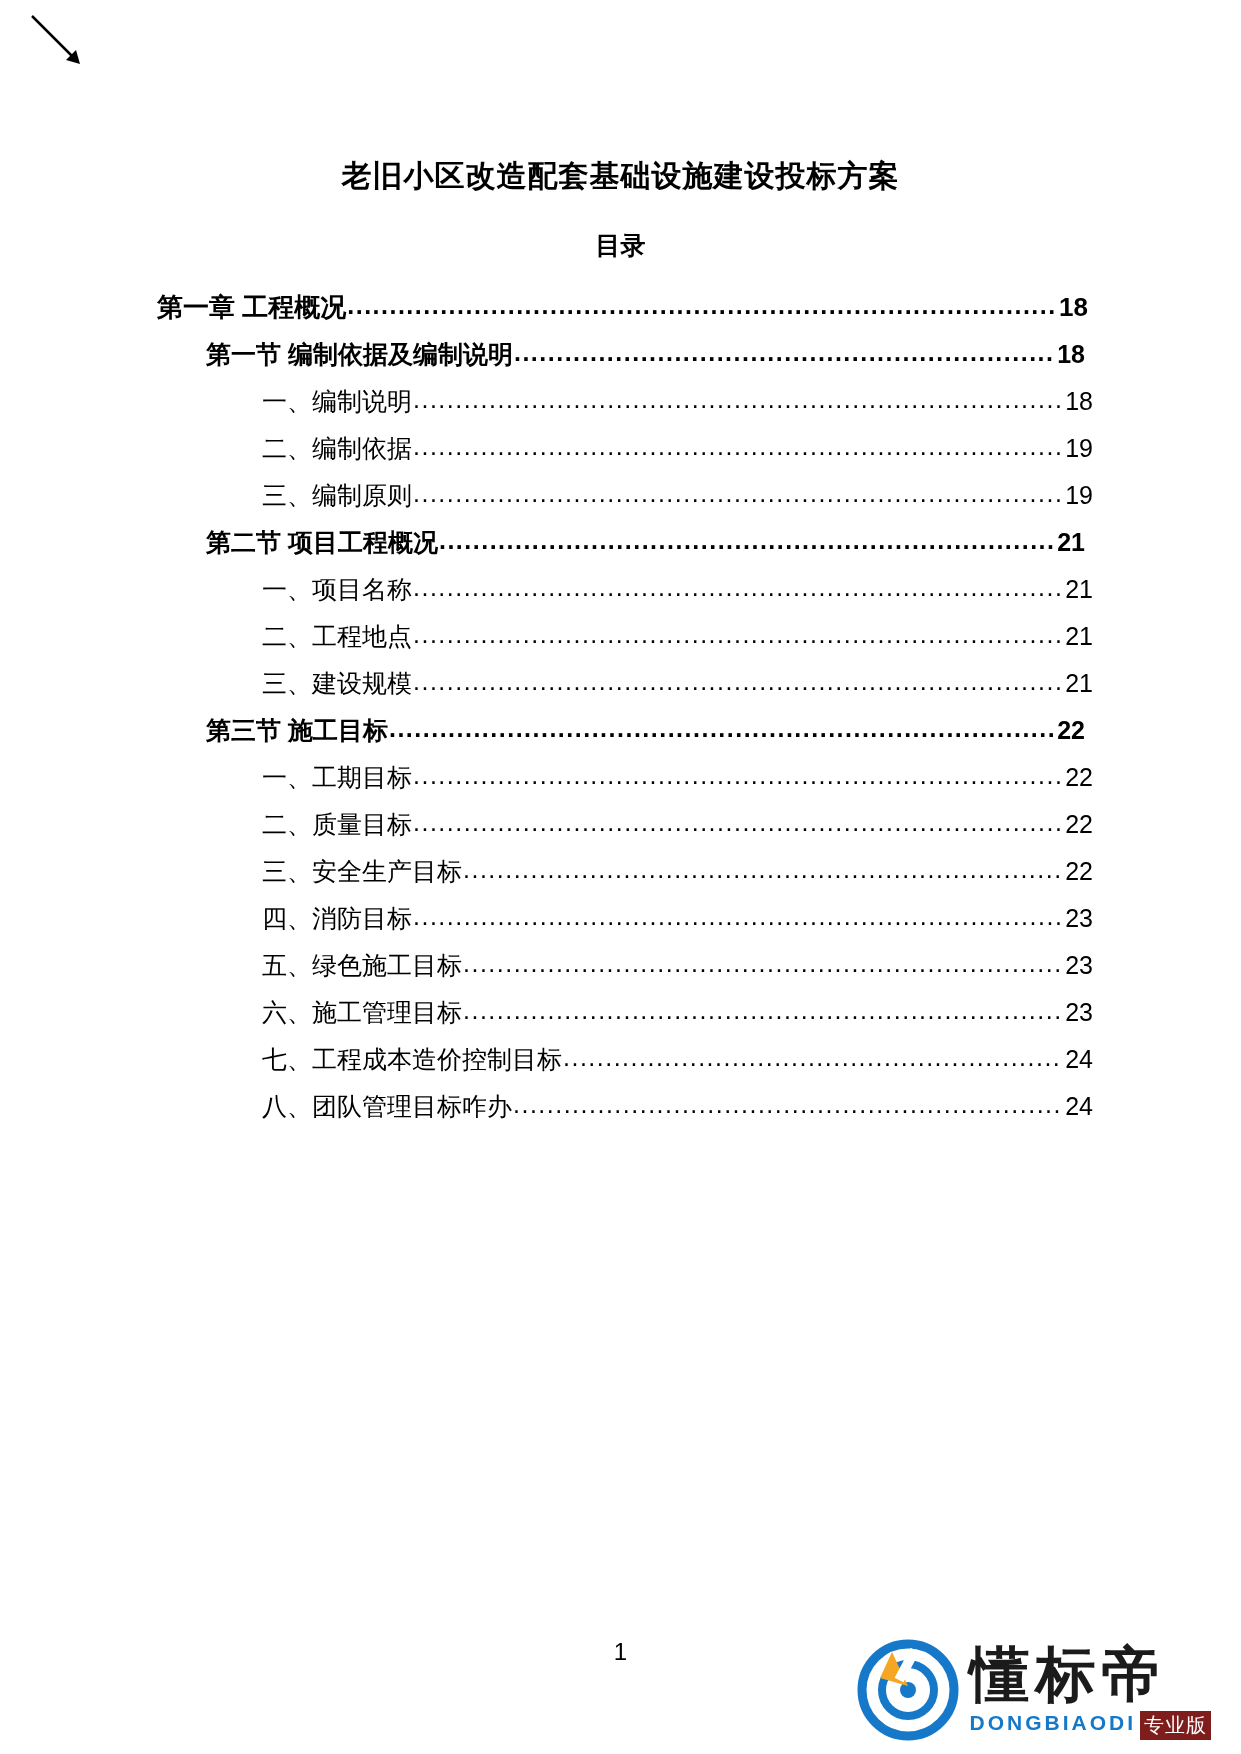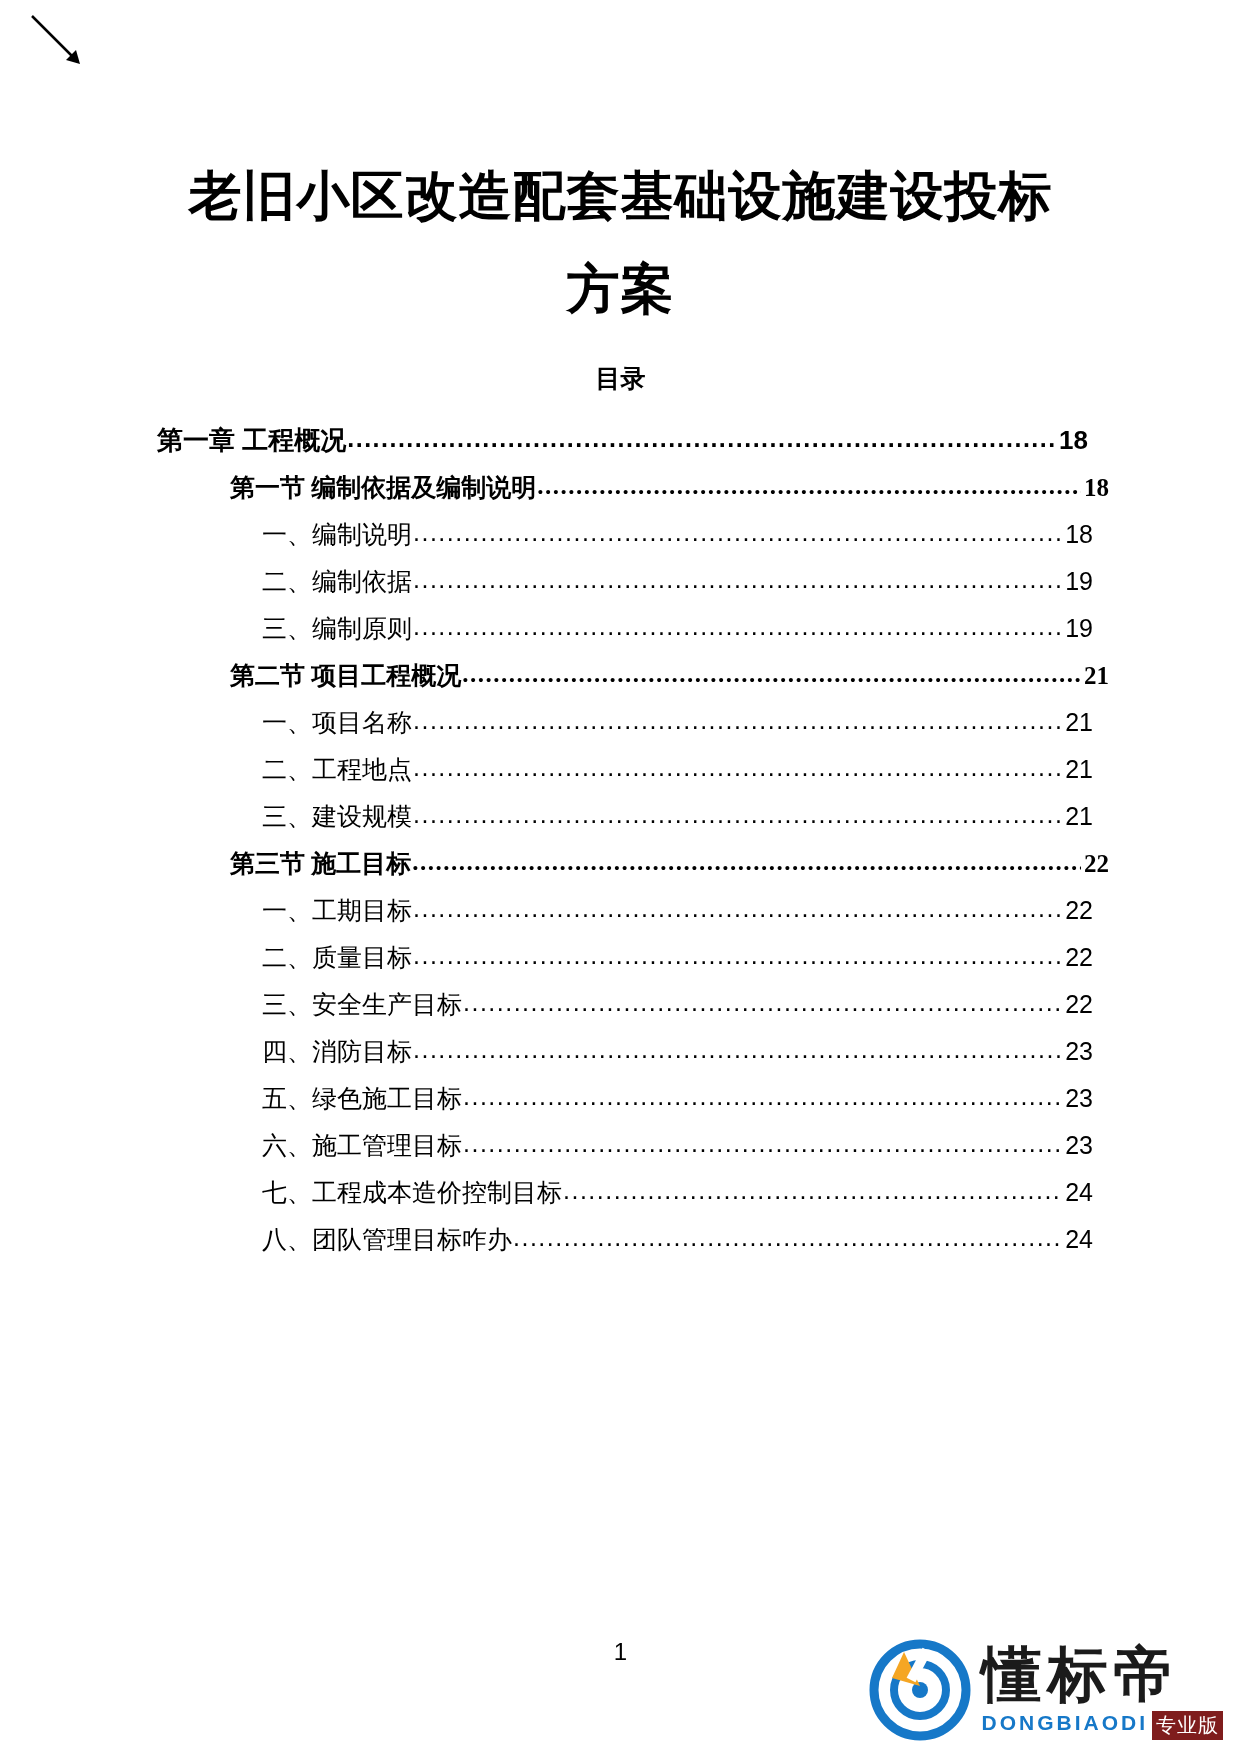--- a/index.html
+++ b/index.html
@@ -28,21 +28,21 @@
     left: 30px;
     width: 60px;
     height: 60px;
     pointer-events: none;
   }
   .doc-title {
     margin: 0;
     padding: 0 180px;
     padding-top: 150px;
     text-align: center;
-    font-size: 53px;
+    font-size: 30px;
     font-weight: bold;
     line-height: 1.75;
     letter-spacing: 1px;
   }
   .toc-heading {
     text-align: center;
     font-size: 25px;
     font-weight: bold;
     margin-top: 26px;
     margin-bottom: 32px;
@@ -80,43 +80,42 @@
   
   .lvl-chapter {
     font-weight: bold;
     font-size: 26px;
     margin-left: 7px;
     margin-bottom: 22px;
   }
   .lvl-section {
     font-weight: bold;
     font-size: 25px;
-    margin-left: 80px;
+    margin-left: 56px;
     width: calc(100% - 52px);
     margin-bottom: 22px;
-    font-family: Liberation Serif, serif;
   }
   .lvl-item {
     font-size: 25px;
     margin-left: 112px;
     width: calc(100% - 100px);
     margin-bottom: 22px;
   }
   .page-number {
     position: absolute;
     bottom: 88px;
     left: 0;
     right: 0;
     text-align: center;
     font-size: 24px;
   }
   
   .watermark {
     position: absolute;
-    right: 18px;
+    right: 30px;
     bottom: 8px;
     display: flex;
     align-items: flex-end;
     gap: 6px;
   }
   .wm-logo {
     width: 112px;
     height: 112px;
     position: relative;
     flex: 0 0 auto;

